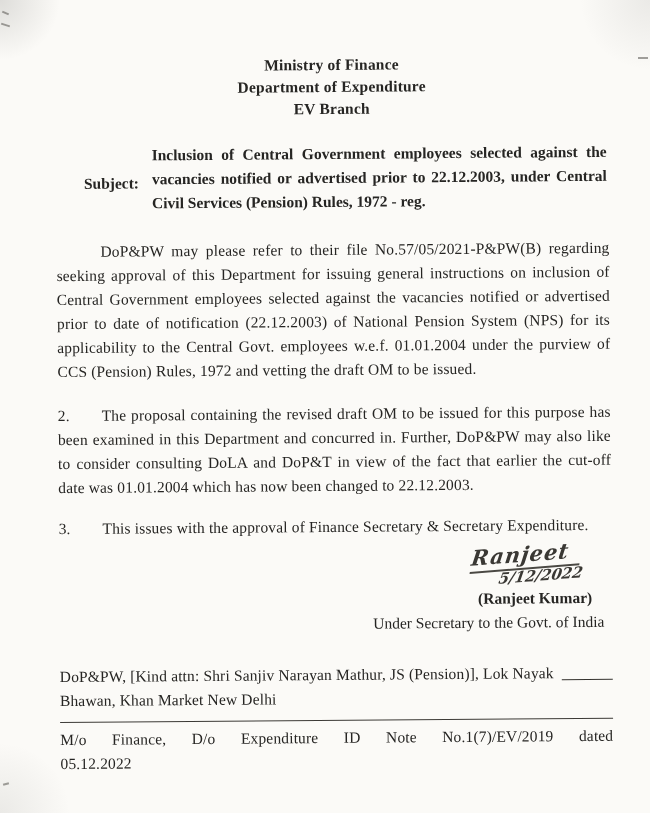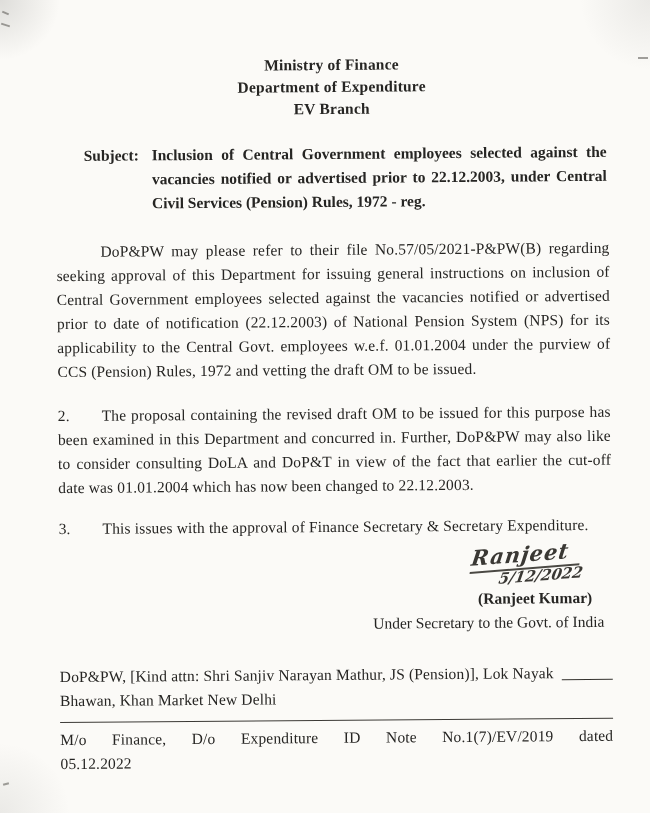--- a/index.html
+++ b/index.html
@@ -43,20 +43,21 @@
   .subject {
     display: flex;
     font-weight: bold;
     font-size: 15.5px;
     line-height: 1.55;
     margin-bottom: 24px;
     padding-left: 28px;
   }
   .subject-label {
     flex: 0 0 68px;
+    margin-top: 28px;
   }
   .subject-text {
     flex: 1;
     text-align: justify;
     padding-right: 2px;
   }
 
   
   .para {
     font-size: 15.5px;

